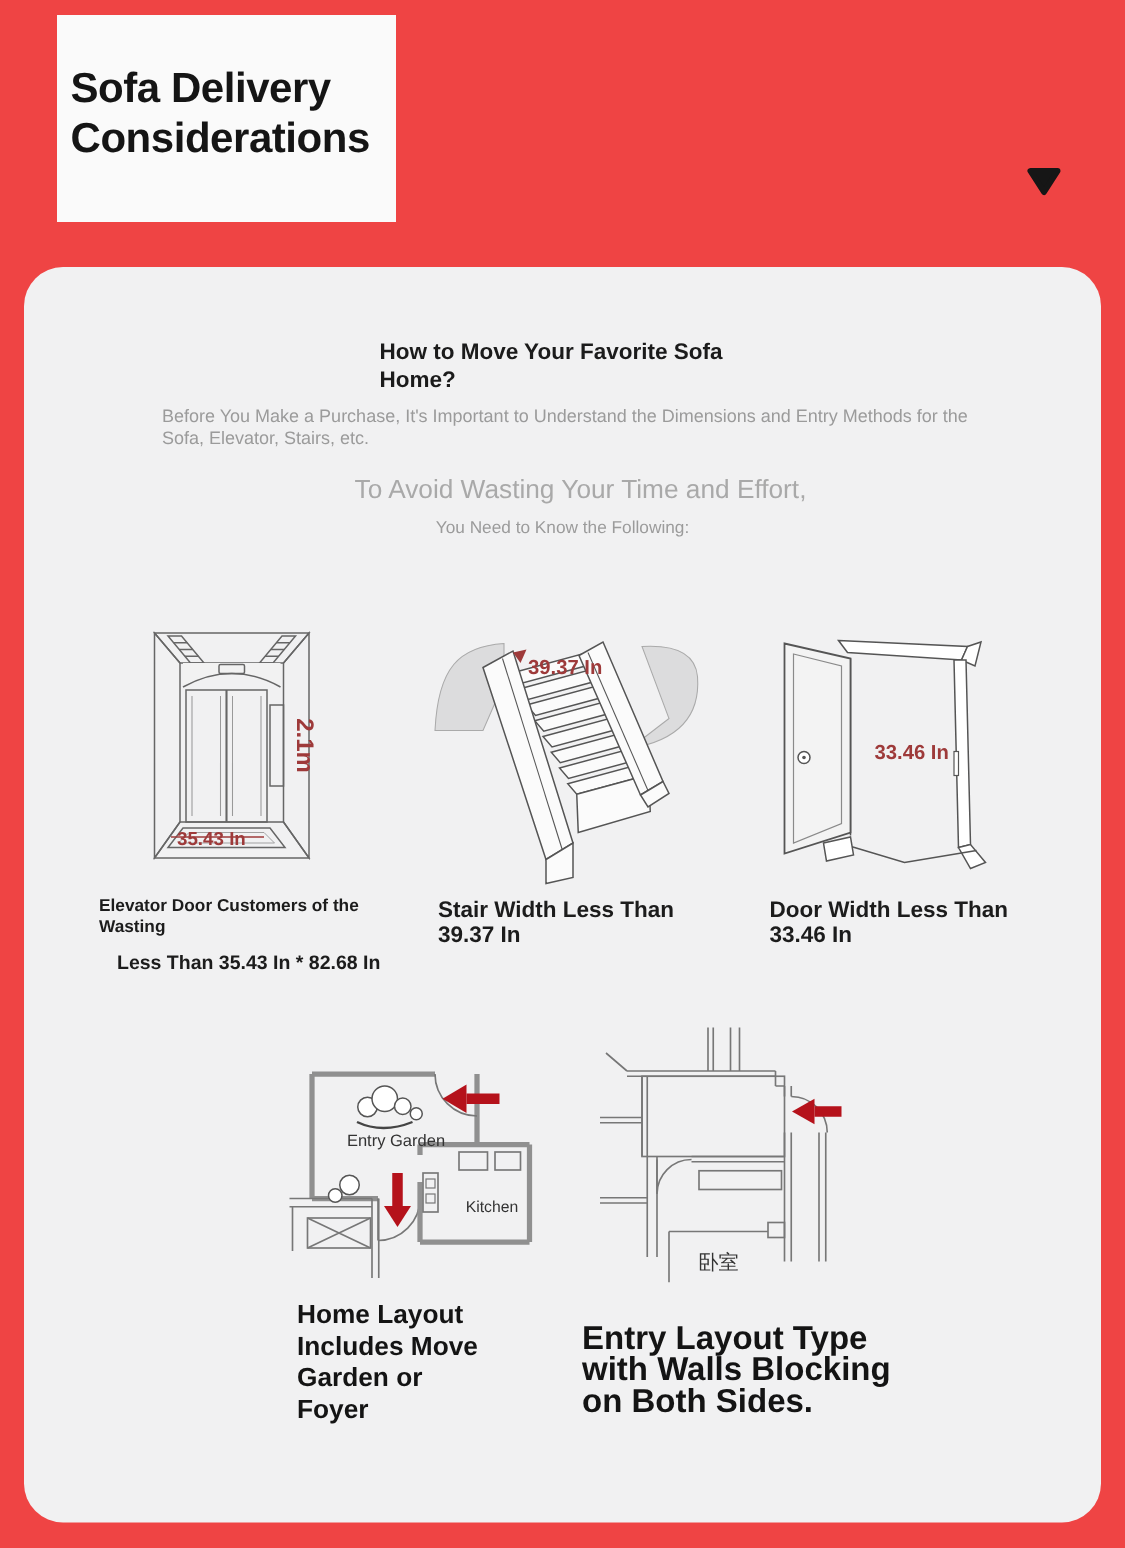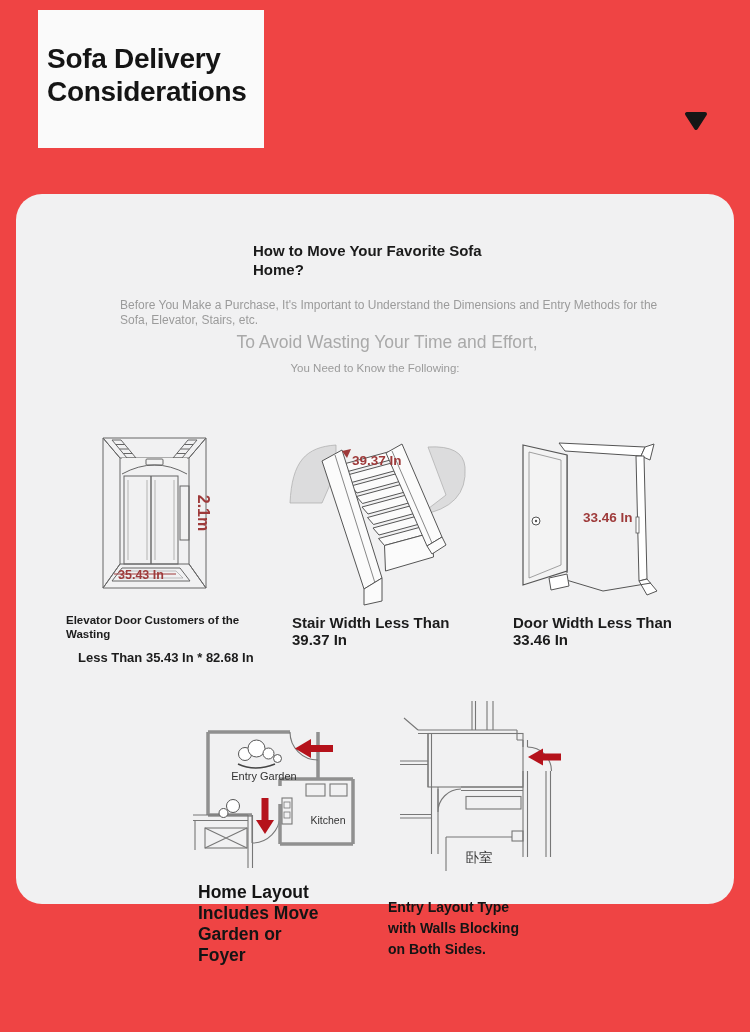--- a/index.html
+++ b/index.html
@@ -2,45 +2,45 @@
 <html><head>
 <meta charset="utf-8">
 <style>
   html,body{margin:0;padding:0;background:#ffffff;}
   .page{position:relative;width:750px;height:1032px;background:#ef4444;
         font-family:"Liberation Sans",sans-serif;overflow:hidden;}
   .title-bg{position:absolute;left:38px;top:10px;width:226px;height:138px;background:#fafafa;}
   .title{position:absolute;left:47px;top:42px;margin:0;font-size:28px;line-height:33px;
          font-weight:bold;color:#151515;letter-spacing:-0.3px;}
   .corner-triangle{position:absolute;left:683px;top:110px;width:26px;height:22px;cursor:pointer;}
-  .card{position:absolute;left:16px;top:194px;width:718px;height:710px;
+  .card{position:absolute;left:16px;top:178px;width:718px;height:837px;
         background:#f1f1f2;border-radius:26px;}
   .card-heading{position:absolute;left:237px;top:47px;font-size:15px;font-weight:bold;
         color:#1b1b1b;line-height:19px;}
-  .intro{position:absolute;left:92px;top:92px;width:560px;margin:12px;font-size:12px;
+  .intro{position:absolute;left:92px;top:92px;width:560px;margin:0;font-size:12px;
         line-height:15px;color:#9b9b9b;}
   .warning{position:absolute;left:0;top:119px;width:100%;margin:0;text-align:center;
         font-size:12.5px;font-weight:bold;color:#8e2a35;}
   .emphasis{position:absolute;left:0;top:138px;width:100%;margin:0;text-align:center;
         font-size:17.5px;color:#a9a9a9;padding-left:12px;}
   .lead-in{position:absolute;left:0;top:168px;width:100%;margin:0;text-align:center;
         font-size:11.5px;color:#9b9b9b;}
   svg.illus{position:absolute;}
   .illus-elevator{left:72px;top:240px;width:135px;height:160px;}
   .illus-stairs{left:272px;top:237px;width:185px;height:175px;}
   .illus-door{left:489px;top:237px;width:160px;height:165px;}
   .illus-plan1{left:169px;top:508px;width:190px;height:172px;}
   .illus-plan2{left:384px;top:505px;width:165px;height:172px;}
   .cap{position:absolute;color:#1c1c1c;font-weight:bold;}
   .cap-elevator{left:50px;top:420px;width:195px;font-size:11.5px;line-height:13.5px;}
   .cap-stairs{left:276px;top:420px;width:175px;font-size:15px;line-height:17px;}
   .cap-door{left:497px;top:420px;width:175px;font-size:15px;line-height:17px;}
   .size-note{position:absolute;left:62px;top:456px;font-size:13px;font-weight:bold;color:#1c1c1c;}
   .cap-plan1{left:182px;top:688px;font-size:17.5px;line-height:21px;color:#141414;}
-  .cap-plan2{left:372px;top:703px;font-size:14px;line-height:21px;color:#141414;}
+  .cap-plan2{left:372px;top:703px;font-size:22px;line-height:21px;color:#141414;}
   svg text{font-family:"Liberation Sans",sans-serif;}
   .red-label{fill:#9e3a3a;font-weight:bold;}
   .plan-label{fill:#333333;}
   .line{stroke:#666;stroke-width:1;fill:none;}
   .thinline{stroke:#777;stroke-width:1.1;fill:none;}
   .wall{stroke:#909090;stroke-width:3.5;fill:none;}
 </style>
 </head>
 <body>
 

